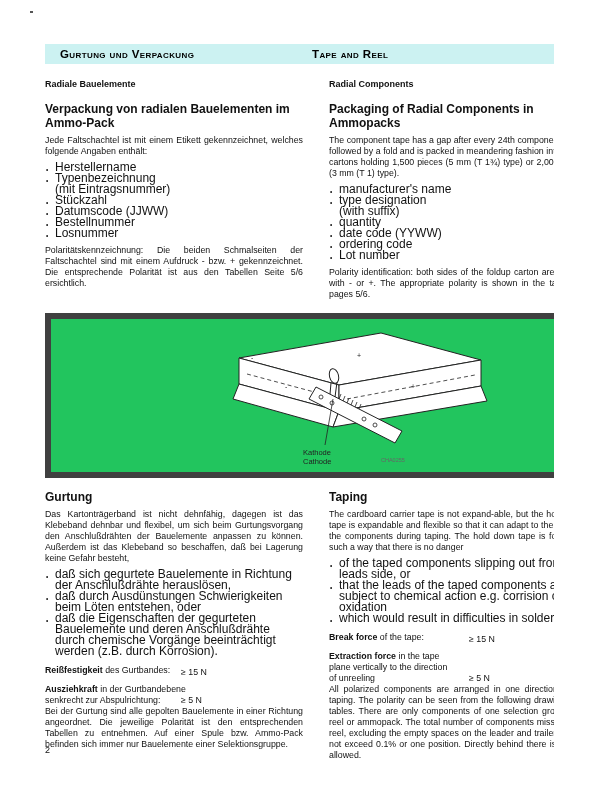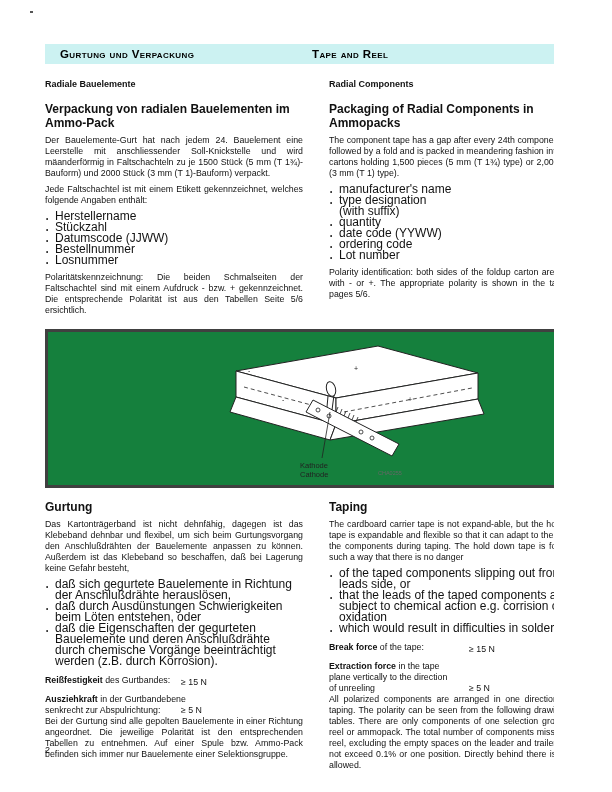--- a/index.html
+++ b/index.html
@@ -30,22 +30,22 @@
   p.body.last { margin-bottom:0; }
 
   ul.plain { list-style:none; margin:2px 0 6px; padding:0; }
   ul.plain li {
     position:relative; padding-left:10px; font-size:12px; line-height:11px;
     white-space:pre-line; margin:0;
   }
   ul.plain li::before { content:"•"; position:absolute; left:1px; top:1.5px; font-size:6.5px; }
 
   .figure-box {
-    margin-top:13px; border:3px solid #404040; height:153px;
-    position:relative; background:#15803d;
+    margin-top:13px; border:6px solid #404040; height:153px;
+    position:relative; background:#22c55e;
   }
   .figure-box svg { display:block; }
 
   .spec { position:relative; font-size:8.8px; line-height:11px; margin:8px 0 0; }
   .spec b { font-weight:bold; }
   .spec .spec-value { position:absolute; top:2px; }
   .spec .spec-value.de { left:136px; }
   .spec .spec-value.en { left:140px; }
   .spec .spec-value.l2 { top:11px; }
   .spec .spec-value.l3 { top:22px; }
@@ -65,24 +65,25 @@
     <div class="header-bar" style="background: rgb(204, 242, 242);">
       <span class="bar-title left">Gurtung und Verpackung</span>
       <span class="bar-title">Tape and Reel</span>
     </div>
 
     <div class="cols row1">
 
       <div class="col">
         <h3 class="sec-title">Radiale Bauelemente</h3>
         <h4 class="sub-title">Verpackung von radialen Bauelementen im Ammo-Pack</h4>
-        <p class="body">Der Bauelemente-Gurt hat nach jedem 24. Bauelement eine Leerstelle mit anschliessender Soll-Knickstelle und wird mäanderförmig in Faltschachteln zu je 1500 Stück (5 mm (T 1¾)-Bauform) und 2000 Stück (3 mm (T 1)-Bauform) verpackt.</p>
         <p class="body">Jede Faltschachtel ist mit einem Etikett gekennzeichnet, welches folgende Angaben enthält:</p>
         <ul class="plain">
           <li>Herstellername</li>
+          <li>Typenbezeichnung
+(mit Eintragsnummer)</li>
           <li>Stückzahl</li>
           <li>Datumscode (JJWW)</li>
           <li>Bestellnummer</li>
           <li>Losnummer</li>
         </ul>
         <p class="body last">Polaritätskennzeichnung: Die beiden Schmalseiten der Faltschachtel sind mit einem Aufdruck - bzw. + gekennzeichnet. Die entsprechende Polarität ist aus den Tabellen Seite 5/6 ersichtlich.</p>
       </div>
 
       <div class="col">
         <h3 class="sec-title">Radial Components</h3>

